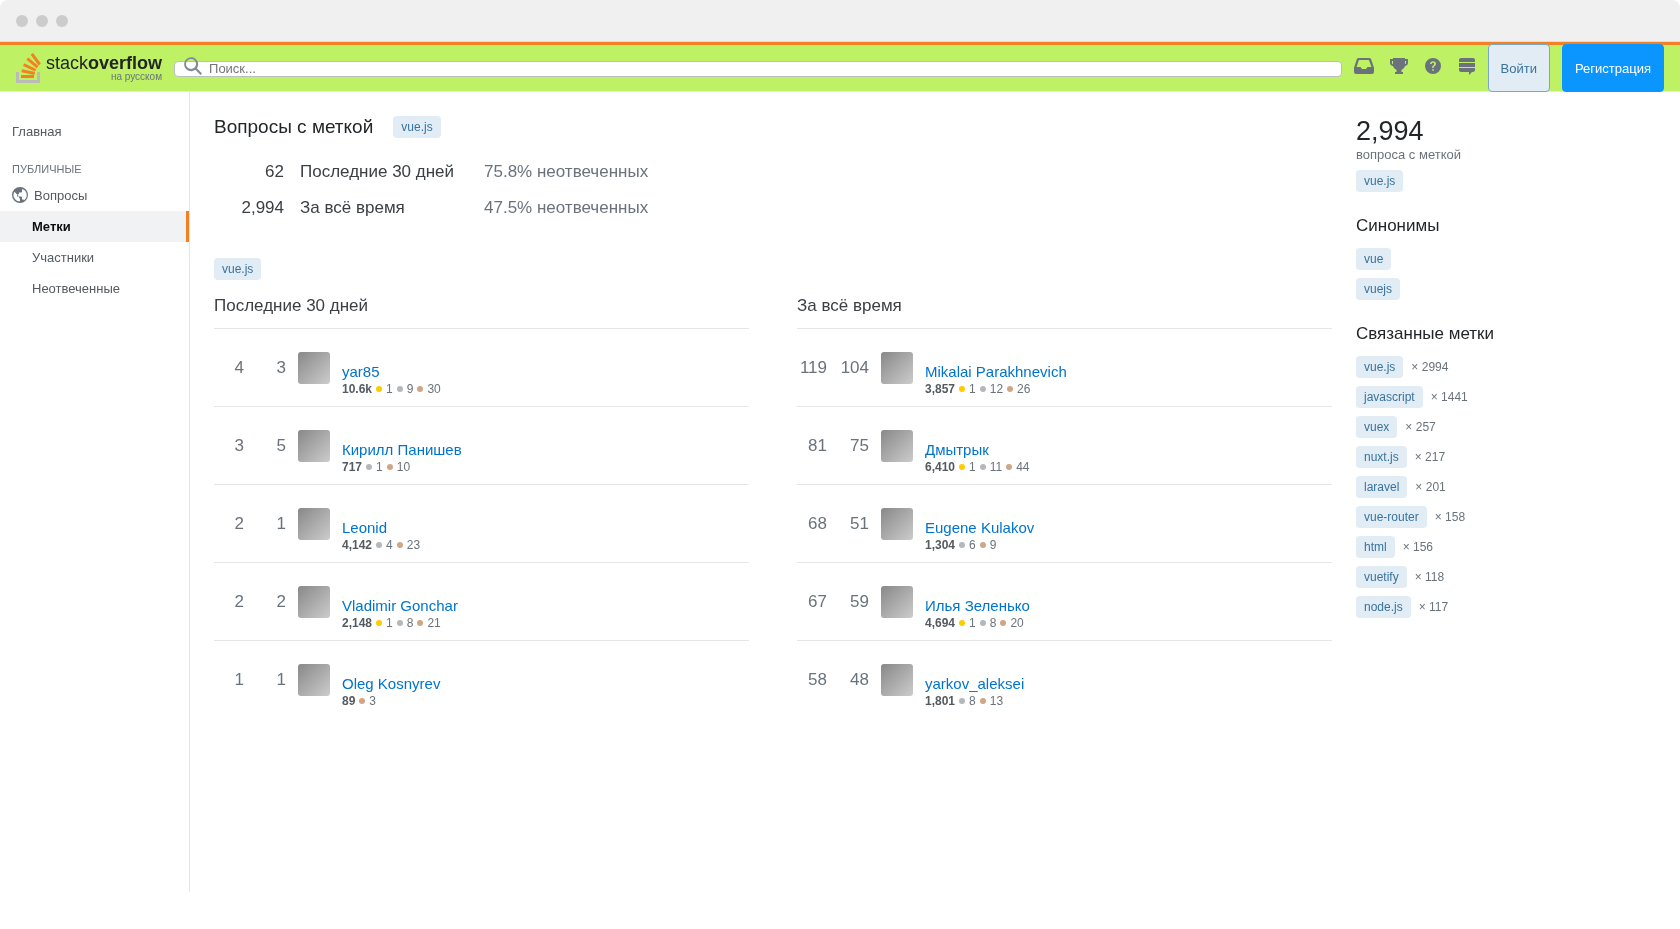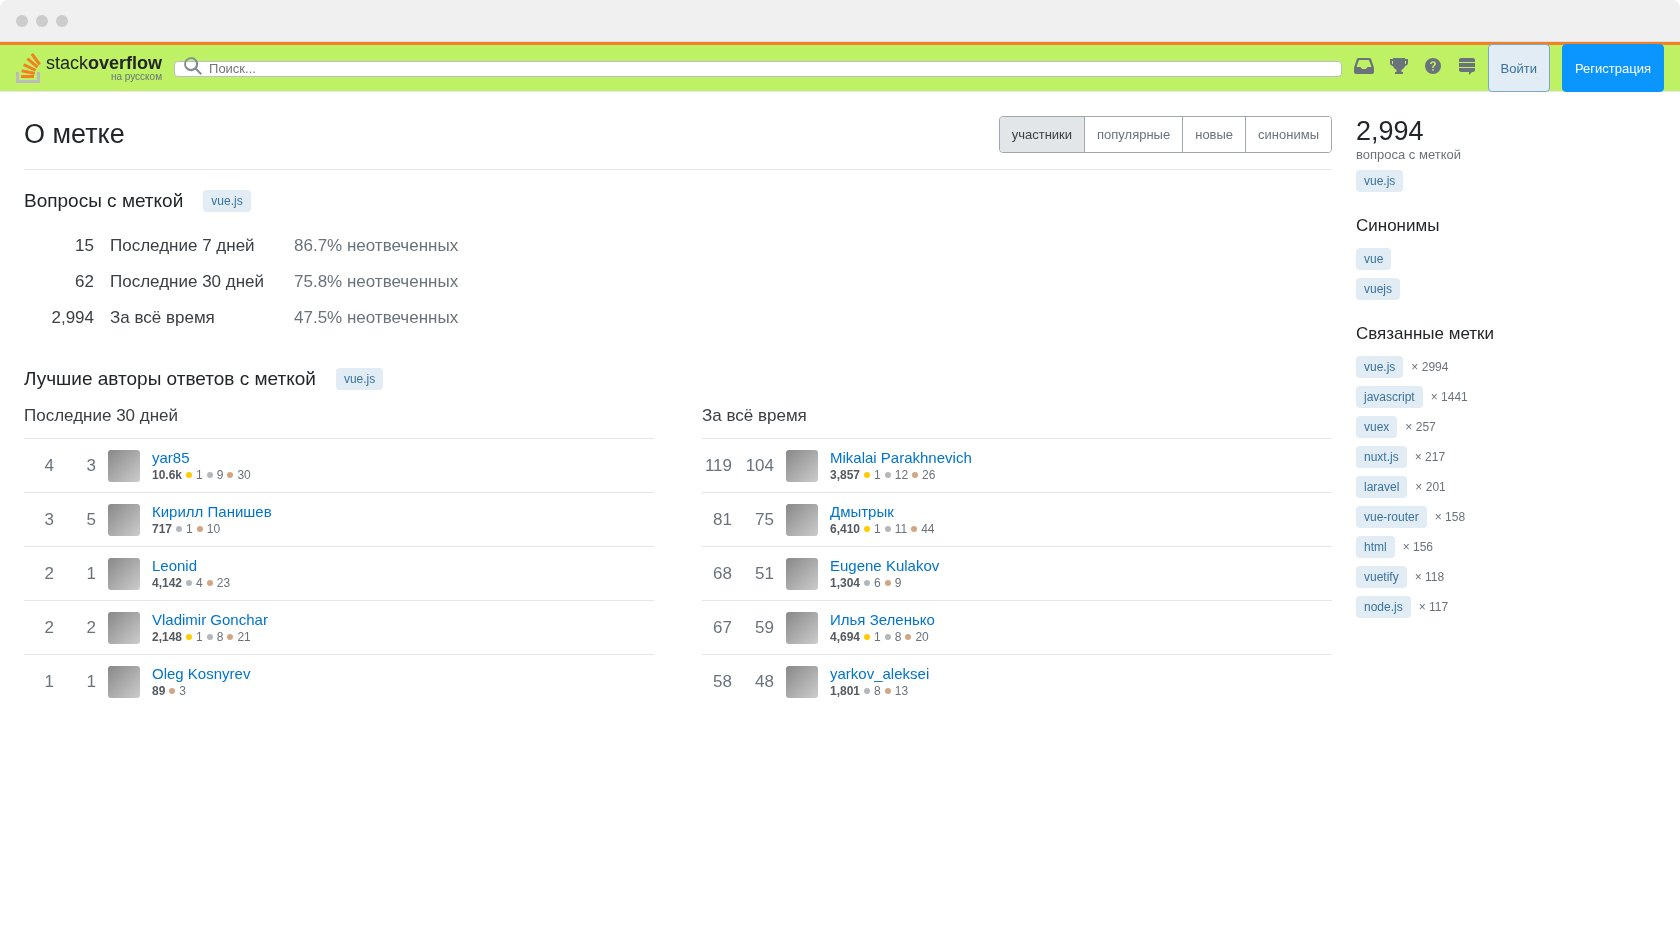--- a/index.html
+++ b/index.html
@@ -50,21 +50,21 @@
 .stat-label { width: 200px; padding-left: 16px; color: #3b4045; }
 .stat-pct { color: #6a737c; }
 
 .answerers { display: flex; gap: 48px; }
 .answerer-col { flex: 1; }
 .col-title { font-size: 17px; margin-bottom: 12px; color: #3b4045; }
 .user-row { display: flex; align-items: center; padding: 10px 0; border-top: 1px solid #e4e6e8; gap: 12px; }
 .user-row:first-of-type { border-top: 1px solid #e4e6e8; }
 .num-cell { width: 30px; text-align: right; font-size: 17px; color: #6a737c; }
 .avatar { width: 32px; height: 32px; border-radius: 3px; background: linear-gradient(135deg, #888, #ccc); flex-shrink: 0; }
-.user-info { display: flex; flex-direction: column; gap: 2px; }
+.user-info { display: flex; flex-direction: column; gap: 2px; margin-top: 24px; }
 .user-name { color: #0074cc; font-size: 15px; }
 .user-rep { font-size: 12px; color: #6a737c; display: flex; align-items: center; gap: 4px; }
 .rep-score { font-weight: 700; color: #535a60; }
 .badge-dot { width: 6px; height: 6px; border-radius: 50%; display: inline-block; }
 .badge-gold { background: #ffcc01; }
 .badge-silver { background: #b4b8bc; }
 .badge-bronze { background: #d1a684; }
 
 .big-count { font-size: 27px; font-weight: 400; }
 .count-label { font-size: 13px; color: #6a737c; margin-bottom: 8px; }
@@ -121,57 +121,55 @@
       <svg width="18" height="18" viewBox="0 0 18 18" fill="currentColor">
           <path d="M1 13c0 1.1.9 2 2 2h8v3l3-3h1c1.1 0 2-.9 2-2v-2H1v2zM15 1H3c-1.1 0-2 .9-2 2v2h16V3c0-1.1-.9-2-2-2zM1 6h16v4H1V6z"></path>
         </svg>
     </span>
   </div>
   <button class="btn btn-login">Войти</button>
   <button class="btn btn-signup">Регистрация</button>
 </div>
 
 <div class="container">
+  <div class="sidebar">
+    <div class="side-item">Главная</div>
+    <div class="side-heading">ПУБЛИЧНЫЕ</div>
+    <div class="side-item">
+      <svg width="16" height="16" viewBox="0 0 16 16" fill="#6a737c">
+          <path d="M8 0a8 8 0 1 0 0 16A8 8 0 0 0 8 0zM7 14.3a6.3 6.3 0 0 1-4.6-9.5L7 9.4v1a1 1 0 0 0 1 1v2.9zm5-.9a1 1 0 0 0-1-1h-1v-2a1 1 0 0 0-1-1H5V7.4h1a1 1 0 0 0 1-1v-1h2a1 1 0 0 0 1-1V2.1a6.3 6.3 0 0 1 2 11.3z"></path>
+        </svg>
+      <span>Вопросы</span>
+    </div>
+    <div class="side-item indent active">Метки</div>
+    <div class="side-item indent">Участники</div>
+    <div class="side-item indent">Неотвеченные</div>
+  </div>
 
   <div class="content">
     <div class="main">
-      <div class="page-header">
-        <h1 class="page-title">О метке</h1>
-        <div class="tabs" id="tabs">
-            <div class="tab active">участники</div>
-            <div class="tab">популярные</div>
-            <div class="tab">новые</div>
-            <div class="tab">синонимы</div>
-          </div>
-      </div>
 
       <div class="section-title">
         <span>Вопросы с меткой</span>
         <span class="tag">vue.js</span>
       </div>
       <div class="stats-table" id="stats-table">
-          <div class="stat-row">
-            <div class="stat-count">15</div>
-    <div class="stat-label">Последние 7 дней</div>
-    <div class="stat-pct">86.7% неотвеченных</div>
-          </div>
           <div class="stat-row">
             <div class="stat-count">62</div>
     <div class="stat-label">Последние 30 дней</div>
     <div class="stat-pct">75.8% неотвеченных</div>
           </div>
           <div class="stat-row">
             <div class="stat-count">2,994</div>
     <div class="stat-label">За всё время</div>
     <div class="stat-pct">47.5% неотвеченных</div>
           </div>
         </div>
 
       <div class="section-title">
-        <span>Лучшие авторы ответов с меткой</span>
         <span class="tag">vue.js</span>
       </div>
       <div class="answerers">
         <div class="answerer-col">
           <div class="col-title">Последние 30 дней</div>
           <div id="col-30">
               <div class="user-row">
       <div class="num-cell">4</div>
       <div class="num-cell">3</div>
       <div class="avatar"></div>

